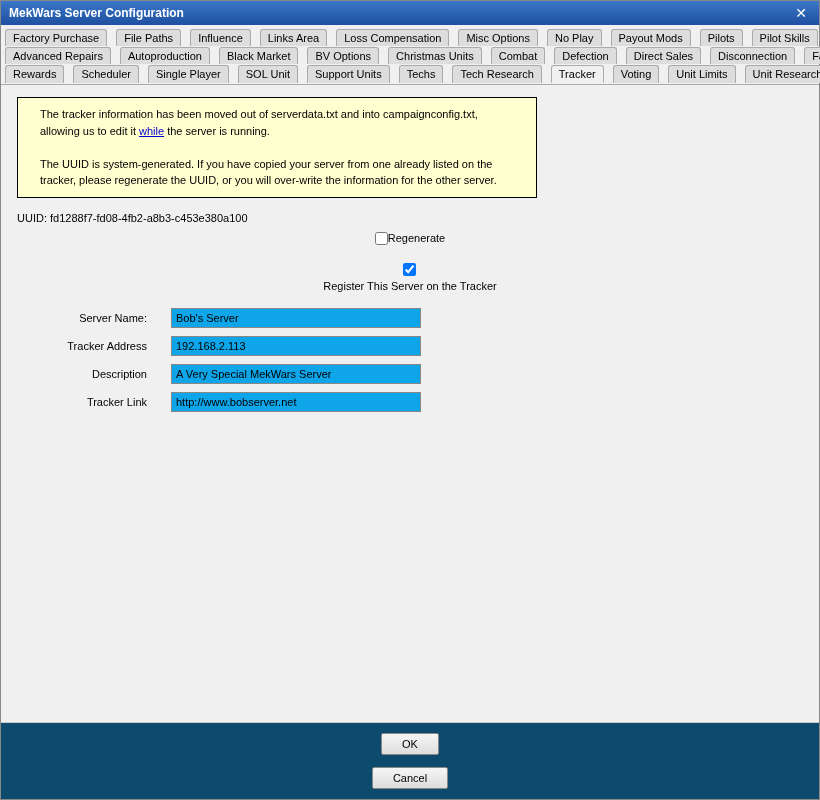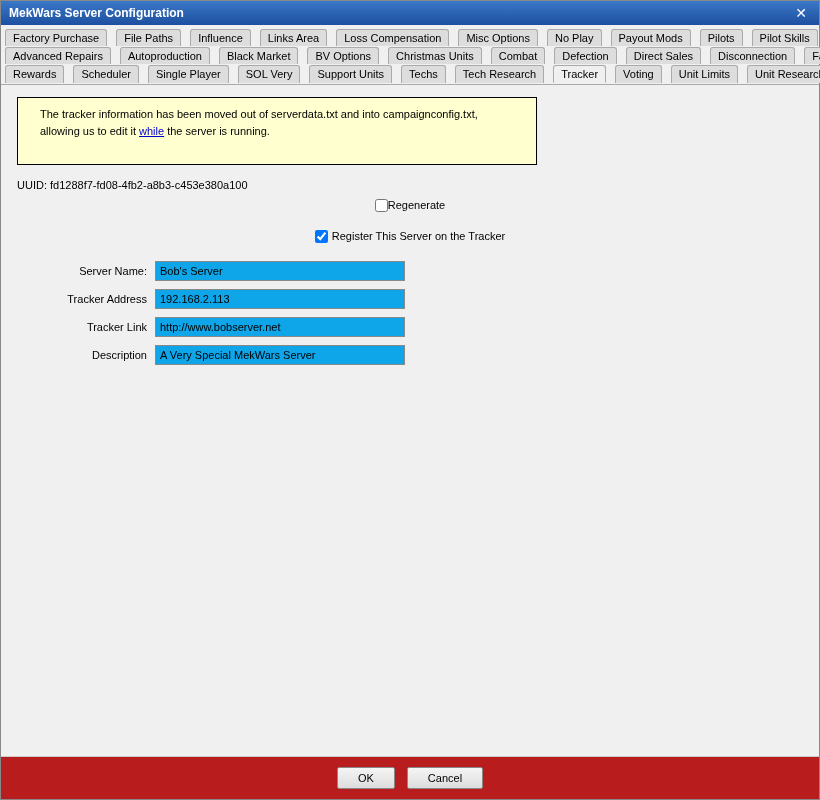--- a/index.html
+++ b/index.html
@@ -102,48 +102,50 @@
     }
     .register-row {
       text-align: center;
       margin-bottom: 16px;
     }
     .register-row label {
       display: inline-flex;
       align-items: center;
       gap: 4px;
       font-size: 11px;
+      flex-direction: column;
     }
     .form-row {
       display: flex;
       align-items: center;
       margin-bottom: 8px;
     }
     .form-label {
       text-align: right;
       width: 130px;
-      margin-right: 8px;
+      margin-right: 24px;
       font-size: 11px;
     }
     .form-input {
       width: 250px;
       height: 20px;
       border: 1px solid #888;
       padding: 1px 4px;
       font-size: 11px;
       background: #0ea5e9;
     }
     .footer {
       display: flex;
       justify-content: center;
       align-items: center;
       gap: 12px;
       padding: 10px;
-      background: #b91c1c;
+      background: #0c4a6e;
       border-top: 1px solid #ccc;
+      flex-direction: column;
     }
     .btn {
       padding: 4px 20px;
       font-size: 11px;
       border: 1px solid #888;
       background: linear-gradient(to bottom, #f5f5f5, #ddd);
       cursor: pointer;
       border-radius: 2px;
     }
     .highlight {
@@ -189,40 +191,41 @@
       <div class="tab">Defection</div>
       <div class="tab">Direct Sales</div>
       <div class="tab">Disconnection</div>
       <div class="tab">Faction</div>
       <div class="tab">Factory Options</div>
     </div>
     <div class="tab-row">
       <div class="tab">Rewards</div>
       <div class="tab">Scheduler</div>
       <div class="tab">Single Player</div>
-      <div class="tab">SOL Very</div>
+      <div class="tab">SOL Unit</div>
       <div class="tab">Support Units</div>
       <div class="tab">Techs</div>
       <div class="tab">Tech Research</div>
       <div class="tab active">Tracker</div>
       <div class="tab">Voting</div>
       <div class="tab">Unit Limits</div>
       <div class="tab">Unit Research</div>
       <div class="tab">Units</div>
     </div>
   </div>
 
   <div class="content-area">
 
     <div class="info-box">
       <p>
         The tracker information has been moved out of serverdata.txt and into
         campaignconfig.txt, allowing us to edit it <span class="highlight">while</span> the server is running.
       </p>
       <br>
+      <p>The UUID is system-generated. If you have copied your server from one already listed on the tracker, please regenerate the UUID, or you will over-write the information for the other server.</p>
     </div>
 
     <div class="uuid-row">
       <span>UUID: fd1288f7-fd08-4fb2-a8b3-c453e380a100</span>
       <span></span>
     </div>
 
     <div class="regenerate-row">
       <label>
         <input type="checkbox" style="">
@@ -239,26 +242,26 @@
 
     <div class="form-row">
       <span class="form-label">Server Name:</span>
       <input class="form-input" type="text" value="Bob's Server" style="">
     </div>
     <div class="form-row">
       <span class="form-label">Tracker Address</span>
       <input class="form-input" type="text" value="192.168.2.113" style="">
     </div>
     <div class="form-row">
+      <span class="form-label">Description</span>
+      <input class="form-input" type="text" value="A Very Special MekWars Server" style="">
+    </div>
+    <div class="form-row">
       <span class="form-label">Tracker Link</span>
       <input class="form-input" type="text" value="http://www.bobserver.net" style="">
-    </div>
-    <div class="form-row">
-      <span class="form-label">Description</span>
-      <input class="form-input" type="text" value="A Very Special MekWars Server" style="">
     </div>
   </div>
 
   <div class="footer">
     <button class="btn">OK</button>
     <button class="btn">Cancel</button>
   </div>
 </div>
 
 </body></html>

